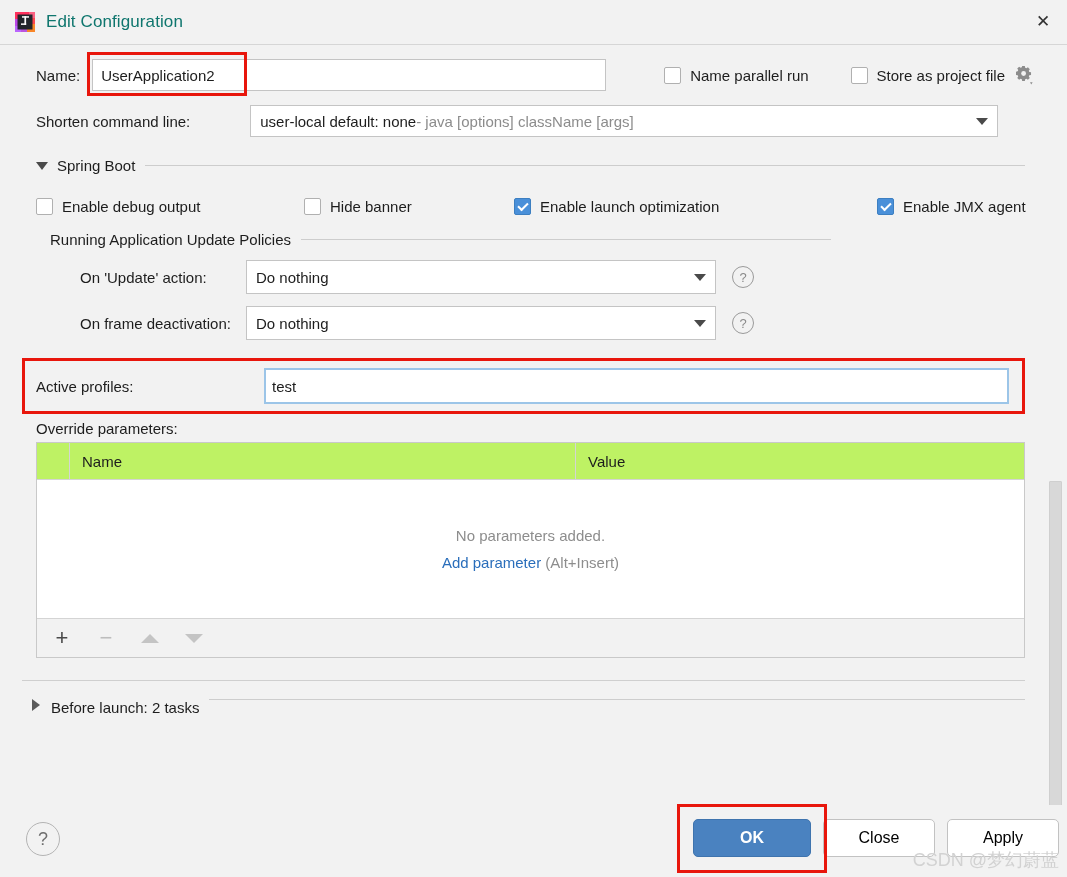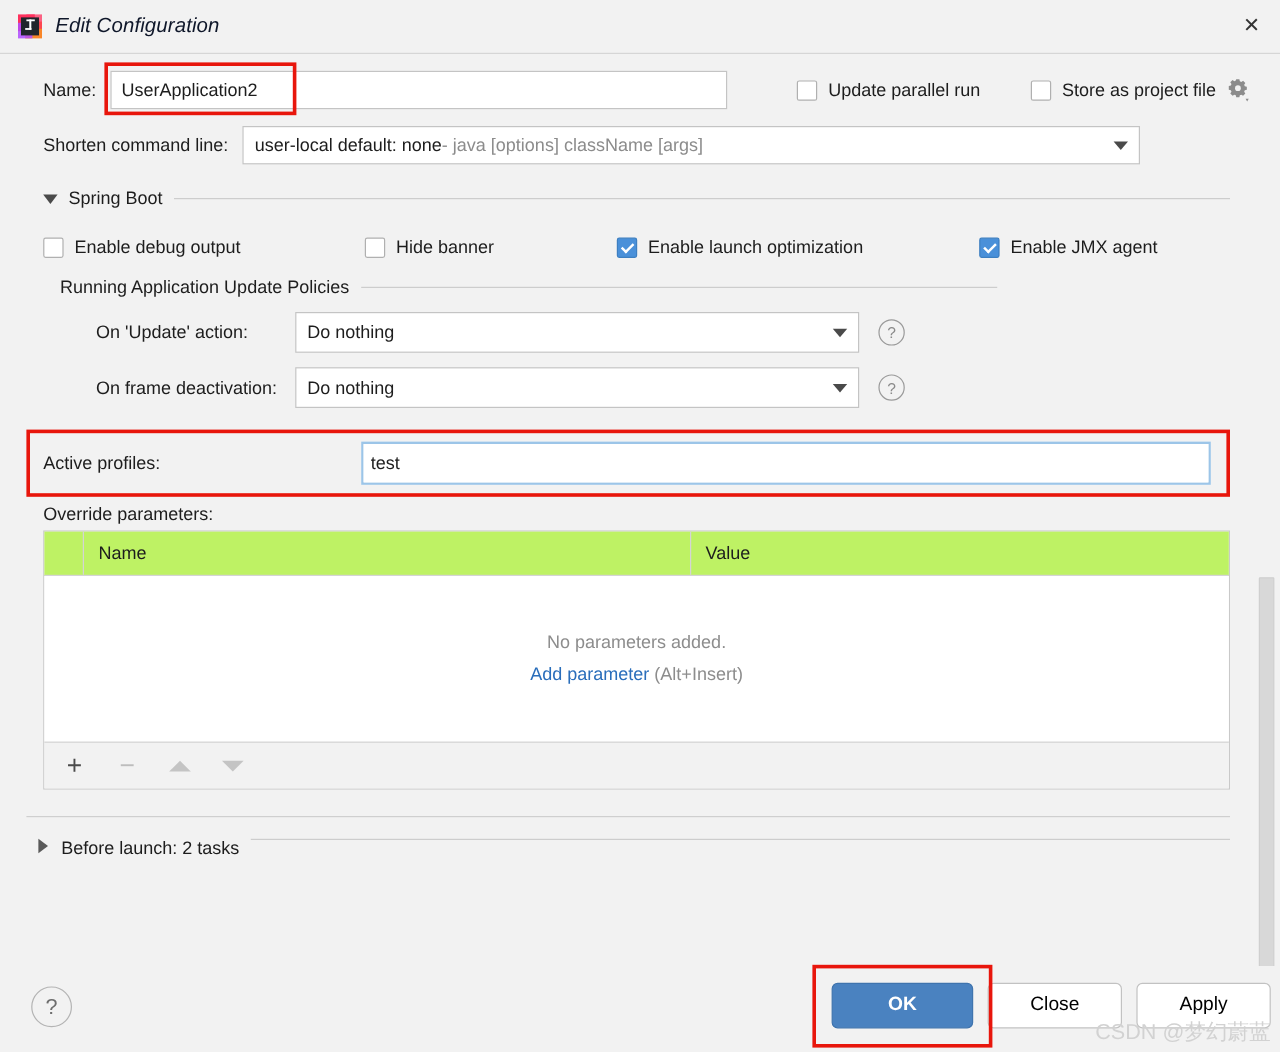--- a/index.html
+++ b/index.html
@@ -37,23 +37,22 @@
   }
   .app-icon {
     width: 22px;
     height: 22px;
     position: relative;
     flex: 0 0 auto;
     margin-right: 10px;
   }
   .title-text {
     font-size: 17px;
-    color: #0f172a;
+    color: #0f766e;
     letter-spacing: .1px;
-    font-style: italic;
   }
   .close-btn {
     position: absolute;
     right: 0;
     top: 0;
     width: 48px;
     height: 43px;
     display: flex;
     align-items: center;
     justify-content: center;
@@ -165,20 +164,21 @@
     cursor: pointer;
   }
 
   
   .row {
     display: flex;
     align-items: center;
   }
   .shorten-row {
     padding: 4px 0 10px 36px;
+    gap: 48px;
   }
   .shorten-label { font-size: 15px; margin-right: 12px; }
   .combo {
     position: relative;
     height: 32px;
     box-sizing: border-box;
     border: 1px solid #c4c4c4;
     background: #fff;
     display: flex;
     align-items: center;
@@ -294,21 +294,20 @@
   }
   .profiles-label {
     font-size: 15px;
     width: 228px;
   }
   .profiles-field-wrap {
     position: relative;
     flex: 1 1 auto;
     margin-right: 58px;
     height: 36px;
-    margin-left: 37px;
   }
   .profiles-focus {
     position: absolute;
     inset: 0;
     border: 2px solid #9cc5e8;
     box-sizing: border-box;
     background: #fff;
   }
   .profiles-input {
     position: absolute;
@@ -516,21 +515,21 @@
 
     <div class="name-row">
       <span class="name-label">Name:</span>
       <span class="name-field-wrap">
         <input class="name-field" type="text" value="UserApplication2" style="">
         <span class="name-hl"></span>
       </span>
 
       <span class="chk" style="margin-left:58px">
         <span class="box"></span>
-        <span class="lbl">Update parallel run</span>
+        <span class="lbl">Name parallel run</span>
       </span>
 
       <span class="chk" style="margin-left:42px">
         <span class="box"></span>
         <span class="lbl">Store as project file</span>
       </span>
 
       <span class="gear-wrap">
         <svg width="22" height="22" viewBox="0 0 22 22">
           <path d="M9 2.5h3.2l.45 2.1 1.5.62 1.8-1.2 2.3 2.3-1.2 1.8.62 1.5 2.1.45v3.2l-2.1.45-.62 1.5 1.2 1.8-2.3 2.3-1.8-1.2-1.5.62-.45 2.1H9l-.45-2.1-1.5-.62-1.8 1.2-2.3-2.3 1.2-1.8-.62-1.5-2.1-.45V9.3l2.1-.45.62-1.5-1.2-1.8 2.3-2.3 1.8 1.2 1.5-.62z" fill="#8c8c8c" transform="scale(0.82) translate(1,0)"></path>
@@ -557,21 +556,21 @@
 
     <div class="boot-checks">
       <span class="chk" style="width:268px">
         <span class="box"></span>
         <span class="lbl">Enable debug output</span>
       </span>
       <span class="chk" style="width:210px">
         <span class="box"></span>
         <span class="lbl">Hide banner</span>
       </span>
-      <span class="chk on" style="width:302px">
+      <span class="chk on" style="width:363px">
         <span class="box"></span>
         <span class="lbl">Enable launch optimization</span>
       </span>
       <span class="chk on">
         <span class="box"></span>
         <span class="lbl">Enable JMX agent</span>
       </span>
     </div>
 
     <div class="sub-hdr">

